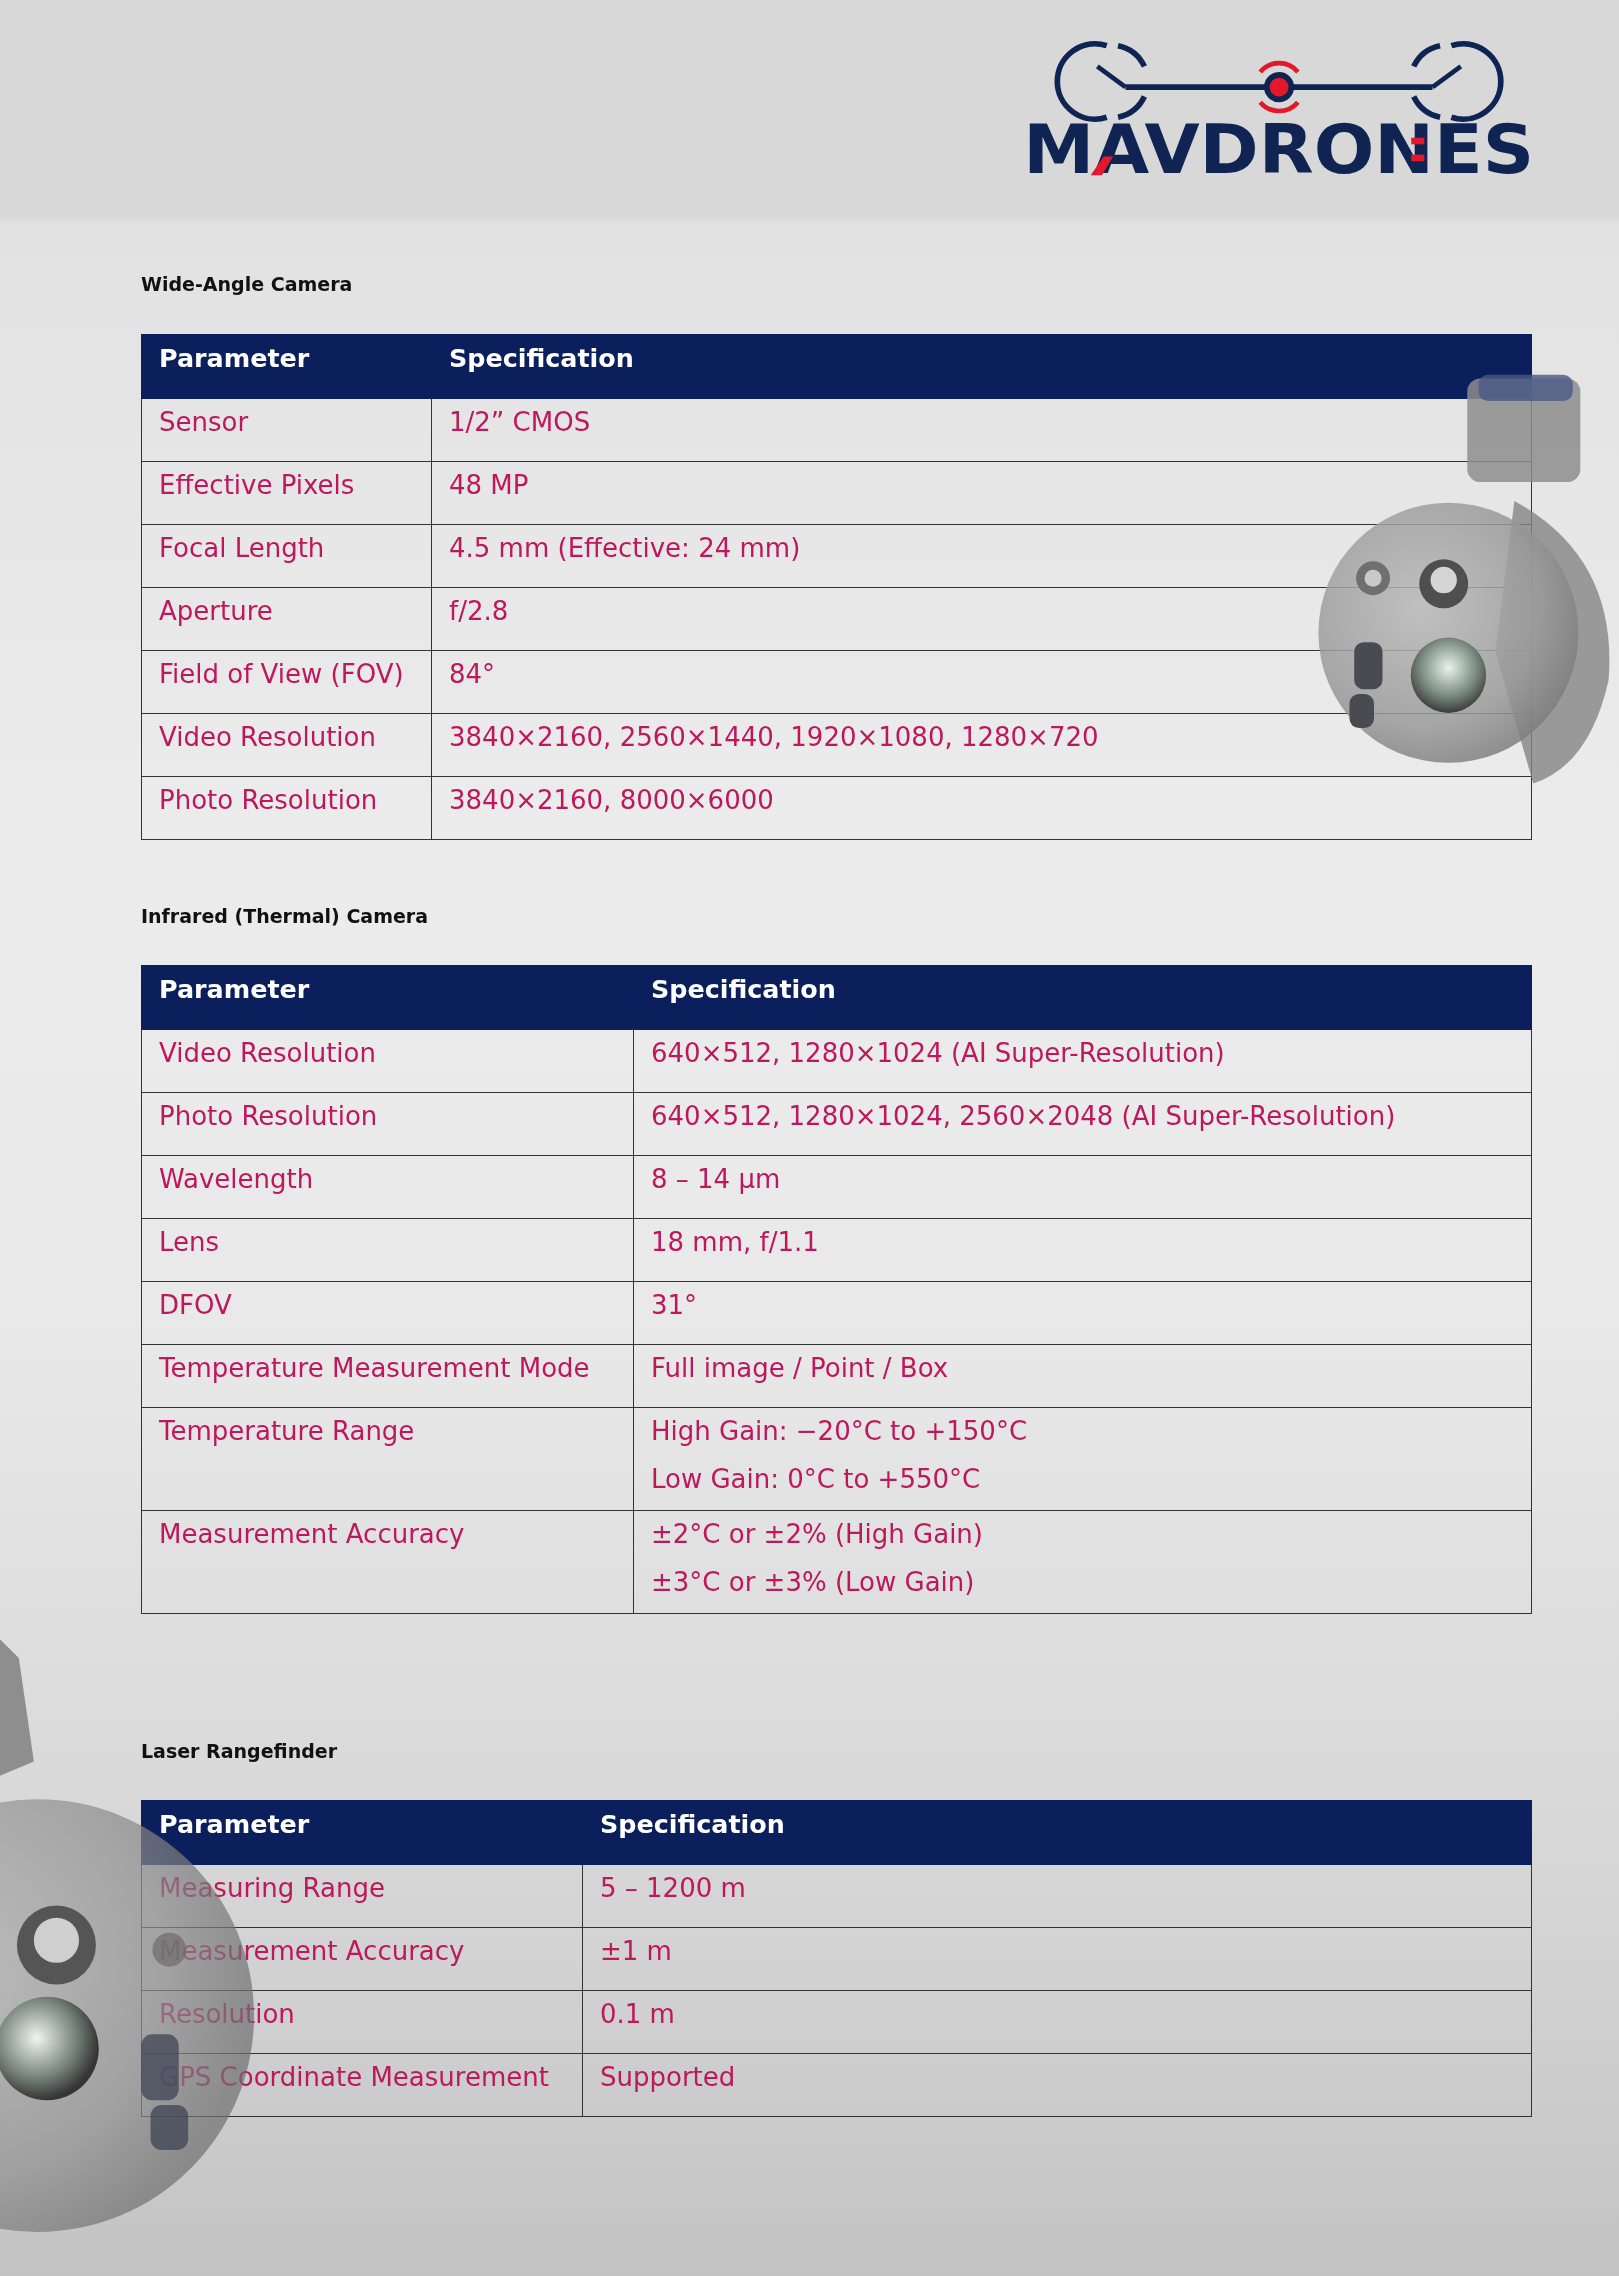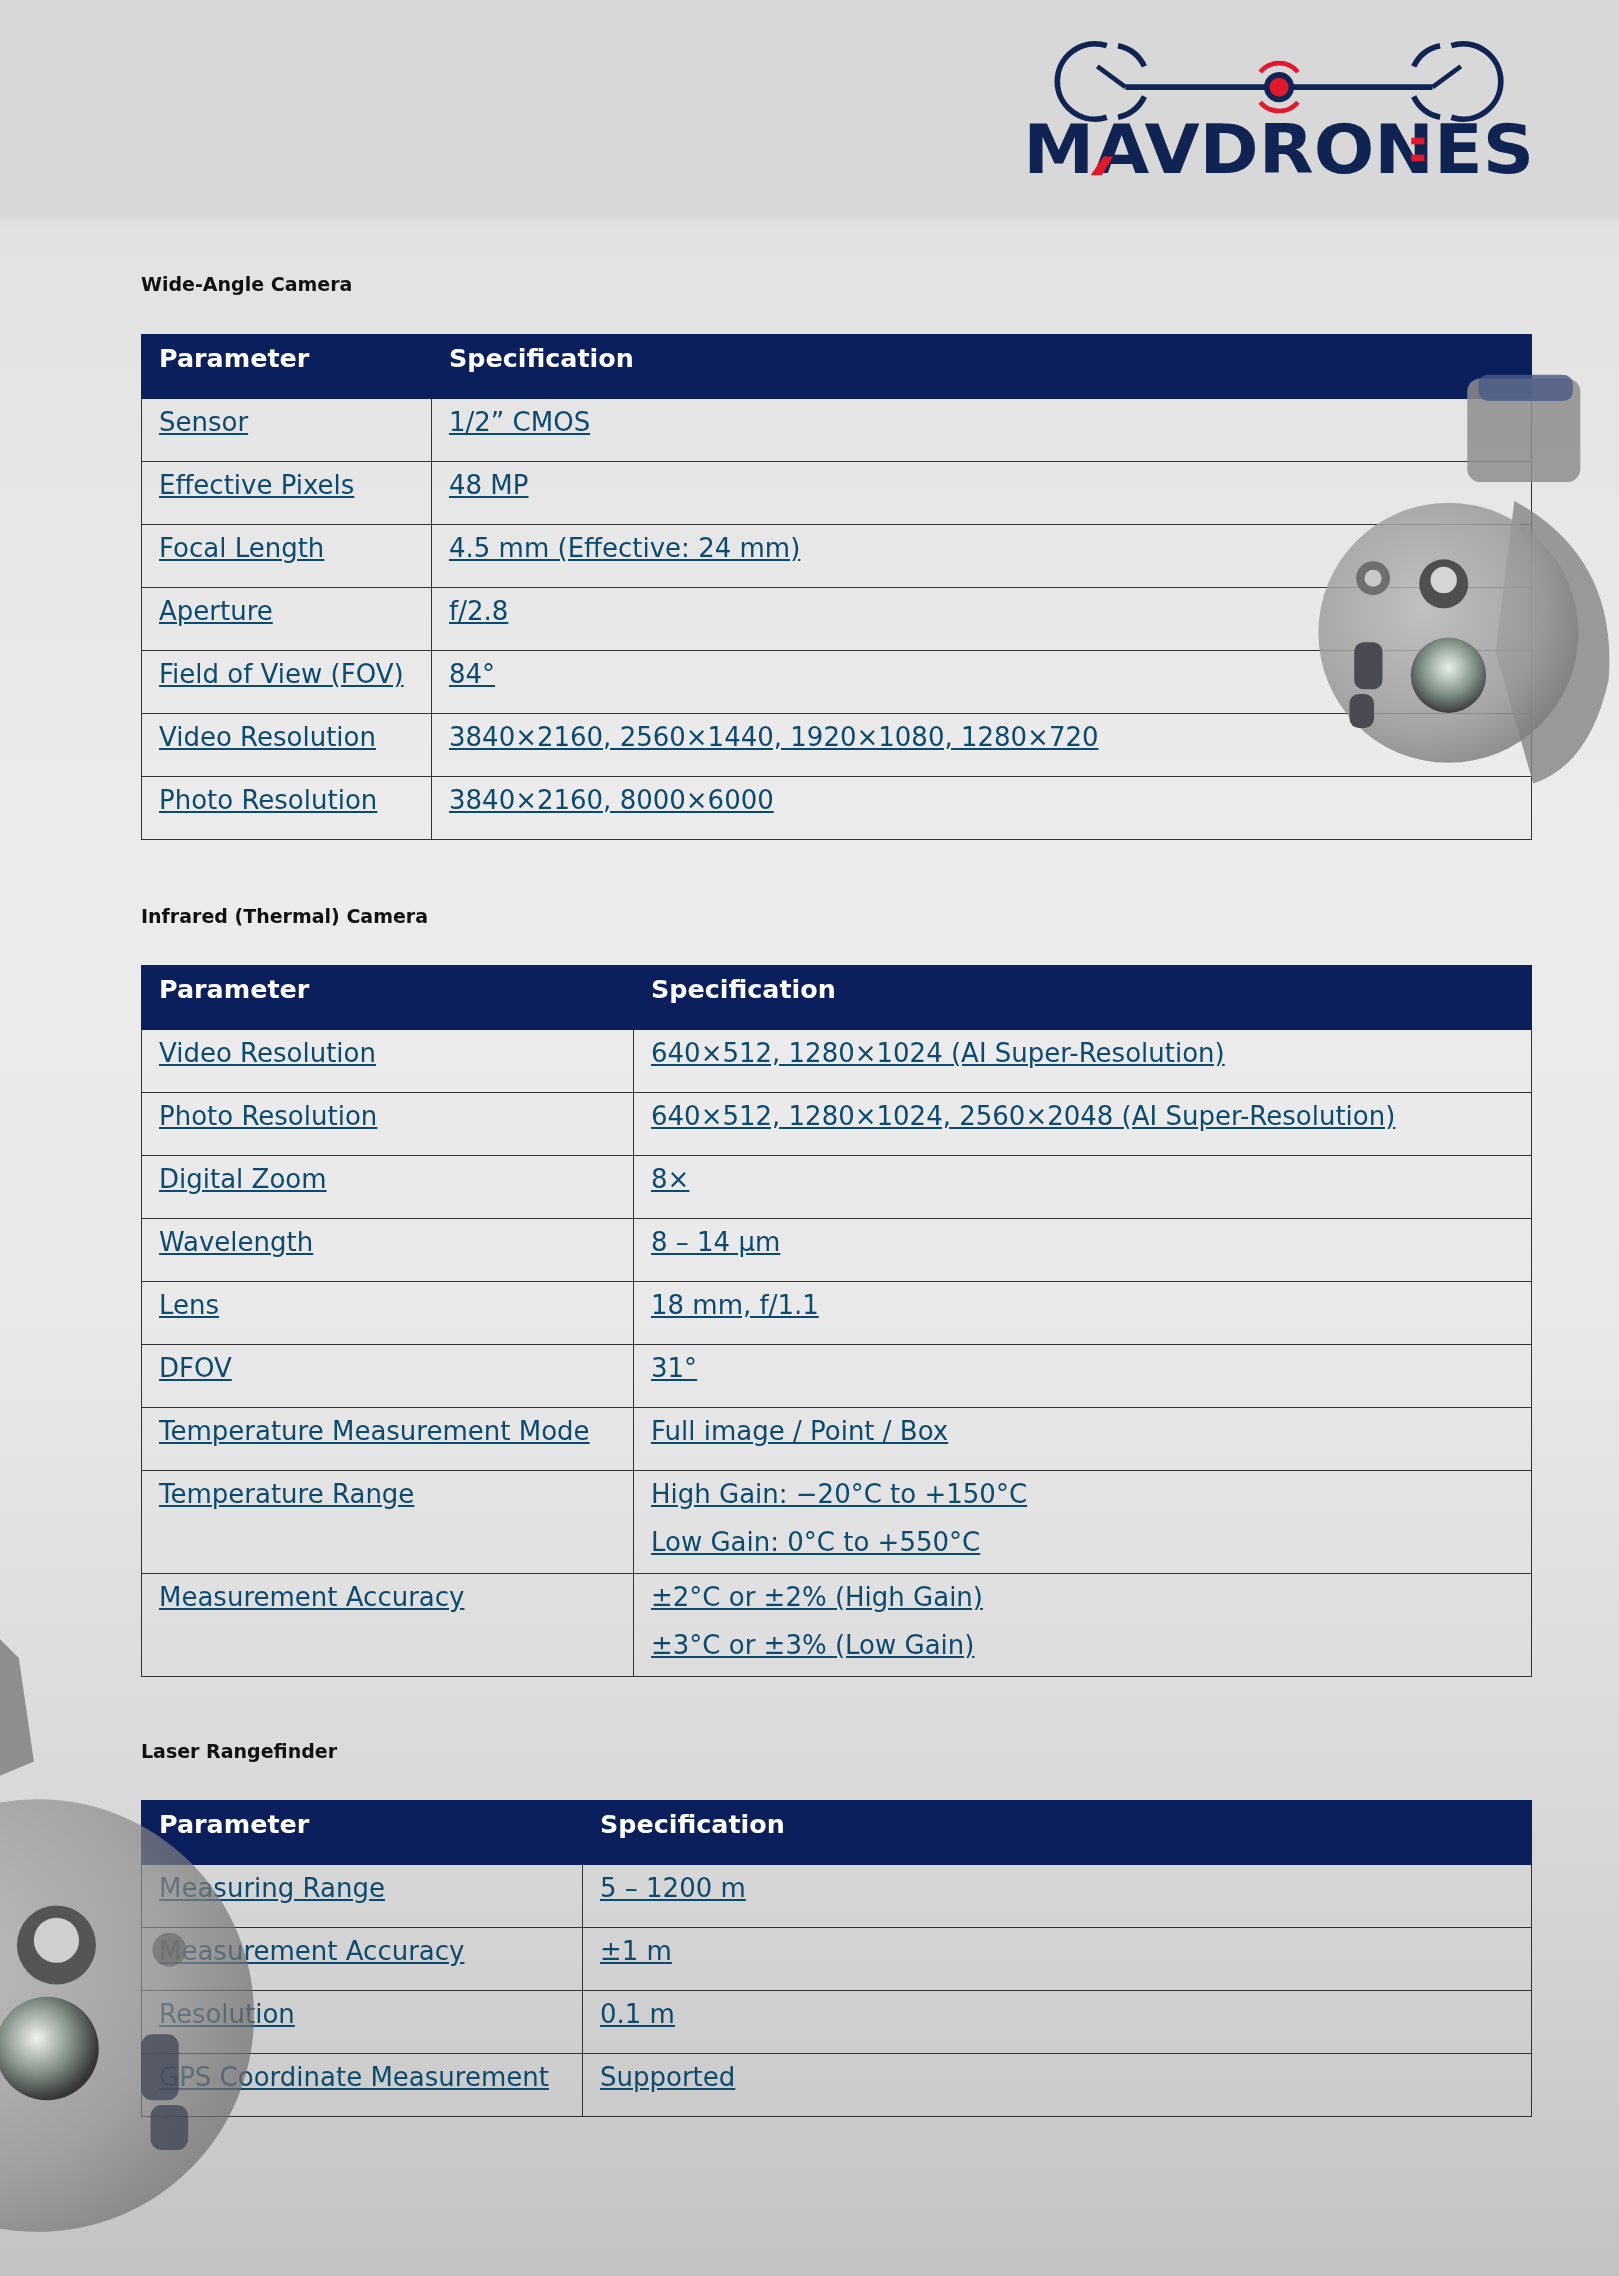--- a/index.html
+++ b/index.html
@@ -20,21 +20,21 @@
     position: absolute; left: 141px; width: 1391px; border-collapse: collapse;
     font-size: 26px; font-family: "DejaVu Sans", sans-serif; padding-left: 28px;
   }
   table.spec th {
     background: #0b1f5c; color: #fff; text-align: left; font-weight: bold;
     height: 64px; padding: 0 17px; vertical-align: top; padding-top: 7.5px; box-sizing: border-box;
     font-size: 25.4px; border: 0.9px solid #0b1f5c;
   }
   table.spec td {
     border: 1.9px solid #333; padding: 7.5px 17px 0 17px; vertical-align: top; box-sizing: border-box;
-    height: 63px; color: #0c4a6e; background: transparent; text-decoration: underline;
+    height: 63px; color: #be185d; background: transparent;
   }
   table.spec td.tall { height: 103px; }
   .line2 { display: block; margin-top: 18px; }
 </style>
 </head>
 <body>
 
 <div class="logo">
   <svg width="516" height="85" viewBox="0 0 548 90">
 
@@ -170,24 +170,20 @@
   <tbody>
     <tr>
         <td>Video Resolution</td>
         <td>640×512, 1280×1024 (AI Super-Resolution)</td>
       </tr>
     <tr>
         <td>Photo Resolution</td>
         <td>640×512, 1280×1024, 2560×2048 (AI Super-Resolution)</td>
       </tr>
     <tr>
-        <td>Digital Zoom</td>
-        <td>8×</td>
-      </tr>
-    <tr>
         <td>Wavelength</td>
         <td>8 – 14 µm</td>
       </tr>
     <tr>
         <td>Lens</td>
         <td>18 mm, f/1.1</td>
       </tr>
     <tr>
         <td>DFOV</td>
         <td>31°</td>

